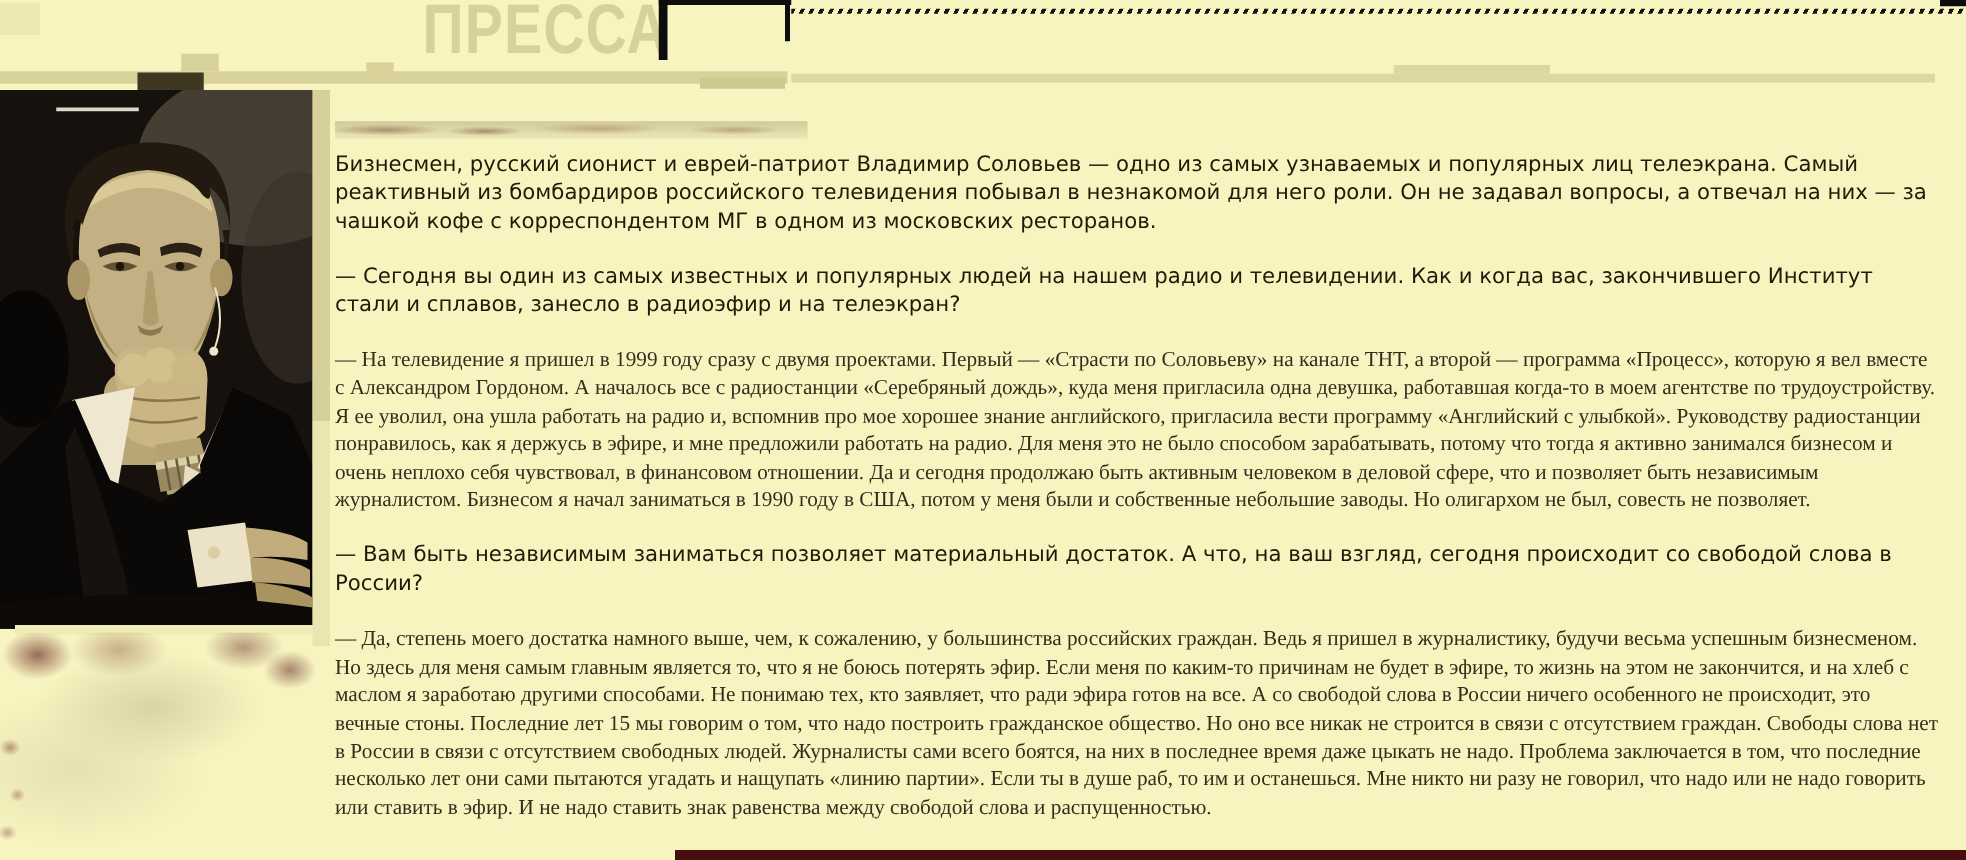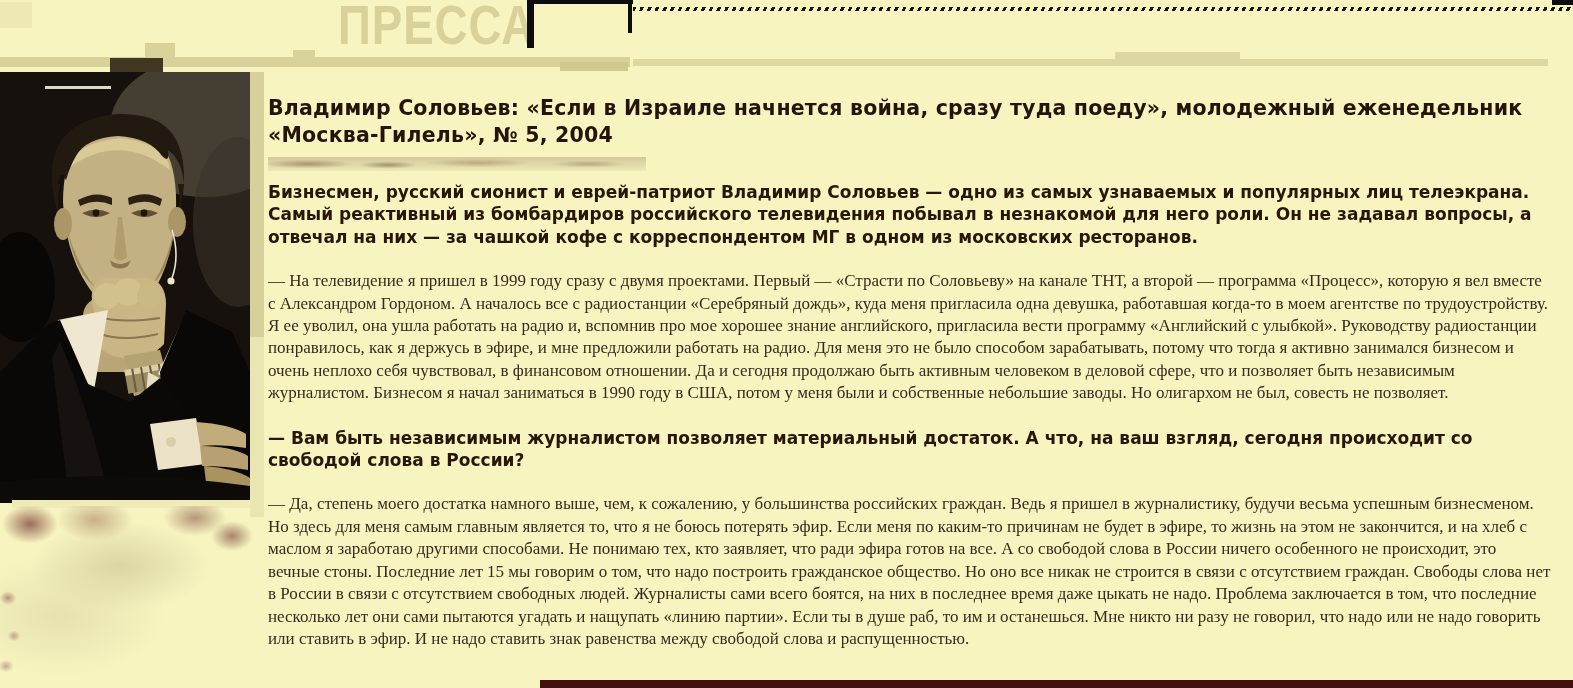--- a/index.html
+++ b/index.html
@@ -77,21 +77,21 @@
       radial-gradient(40px 5px at 120px 8px, rgba(100,70,50,.5), rgba(100,70,50,0) 75%),
       radial-gradient(70px 6px at 210px 6px, rgba(150,115,80,.45), rgba(150,115,80,0) 75%),
       radial-gradient(50px 5px at 320px 7px, rgba(125,95,65,.4), rgba(125,95,65,0) 75%),
       linear-gradient(to bottom, rgba(205,196,150,.9), rgba(205,196,150,.25));
   }
   .article p{
     margin:0 0 22px 0;
     font-size:17px;line-height:22.4px;
   }
   .article p.lead, .article p.q{
-    font-weight:bold;color:#281708;
+    font-weight:normal;color:#281708;
   }
   .article p.a{color:#382a1c;font-family:Liberation Serif, serif;}
   
   .bottom-bar{
     position:absolute;left:540px;top:680px;width:1033px;height:8px;
     background:#470e10;
   }
 </style>
 </head>
 <body>
@@ -187,21 +187,21 @@
 
     <path d="M0,410 Q125,396 250,414 L250,431 L0,431 Z" fill="#0d0a08"></path>
   </svg>
 </div>
 <div class="photo-bottom-strip"></div>
 <div class="gutter-top"></div>
 <div class="gutter-bottom"></div>
 <div class="stain-under-photo"></div>
 
 <div class="article">
-  <h1>Владимир Соловьев: «Если в Израиле начнется война, сразу туда поеду», молодежный еженедельник «Москва-Гилель», № 5, 2004</h1>
   <div class="stain-underline"></div>
   <p class="lead">Бизнесмен, русский сионист и еврей-патриот Владимир Соловьев — одно из самых узнаваемых и популярных лиц телеэкрана. Самый реактивный из бомбардиров российского телевидения побывал в незнакомой для него роли. Он не задавал вопросы, а отвечал на них — за чашкой кофе с корреспондентом МГ в одном из московских ресторанов.</p>
+  <p class="q">— Сегодня вы один из самых известных и популярных людей на нашем радио и телевидении. Как и когда вас, закончившего Институт стали и сплавов, занесло в радиоэфир и на телеэкран?</p>
   <p class="a">— На телевидение я пришел в 1999 году сразу с двумя проектами. Первый — «Страсти по Соловьеву» на канале ТНТ, а второй — программа «Процесс», которую я вел вместе с Александром Гордоном. А началось все с радиостанции «Серебряный дождь», куда меня пригласила одна девушка, работавшая когда-то в моем агентстве по трудоустройству. Я ее уволил, она ушла работать на радио и, вспомнив про мое хорошее знание английского, пригласила вести программу «Английский с улыбкой». Руководству радиостанции понравилось, как я держусь в эфире, и мне предложили работать на радио. Для меня это не было способом зарабатывать, потому что тогда я активно занимался бизнесом и очень неплохо себя чувствовал, в финансовом отношении. Да и сегодня продолжаю быть активным человеком в деловой сфере, что и позволяет быть независимым журналистом. Бизнесом я начал заниматься в 1990 году в США, потом у меня были и собственные небольшие заводы. Но олигархом не был, совесть не позволяет.</p>
-  <p class="q">— Вам быть независимым журналистом позволяет материальный достаток. А что, на ваш взгляд, сегодня происходит со свободой слова в России?</p>
+  <p class="q">— Вам быть независимым заниматься позволяет материальный достаток. А что, на ваш взгляд, сегодня происходит со свободой слова в России?</p>
   <p class="a">— Да, степень моего достатка намного выше, чем, к сожалению, у большинства российских граждан. Ведь я пришел в журналистику, будучи весьма успешным бизнесменом. Но здесь для меня самым главным является то, что я не боюсь потерять эфир. Если меня по каким-то причинам не будет в эфире, то жизнь на этом не закончится, и на хлеб с маслом я заработаю другими способами. Не понимаю тех, кто заявляет, что ради эфира готов на все. А со свободой слова в России ничего особенного не происходит, это вечные стоны. Последние лет 15 мы говорим о том, что надо построить гражданское общество. Но оно все никак не строится в связи с отсутствием граждан. Свободы слова нет в России в связи с отсутствием свободных людей. Журналисты сами всего боятся, на них в последнее время даже цыкать не надо. Проблема заключается в том, что последние несколько лет они сами пытаются угадать и нащупать «линию партии». Если ты в душе раб, то им и останешься. Мне никто ни разу не говорил, что надо или не надо говорить или ставить в эфир. И не надо ставить знак равенства между свободой слова и распущенностью.</p>
 </div>
 
 <div class="bottom-bar"></div>
 
 </body></html>

